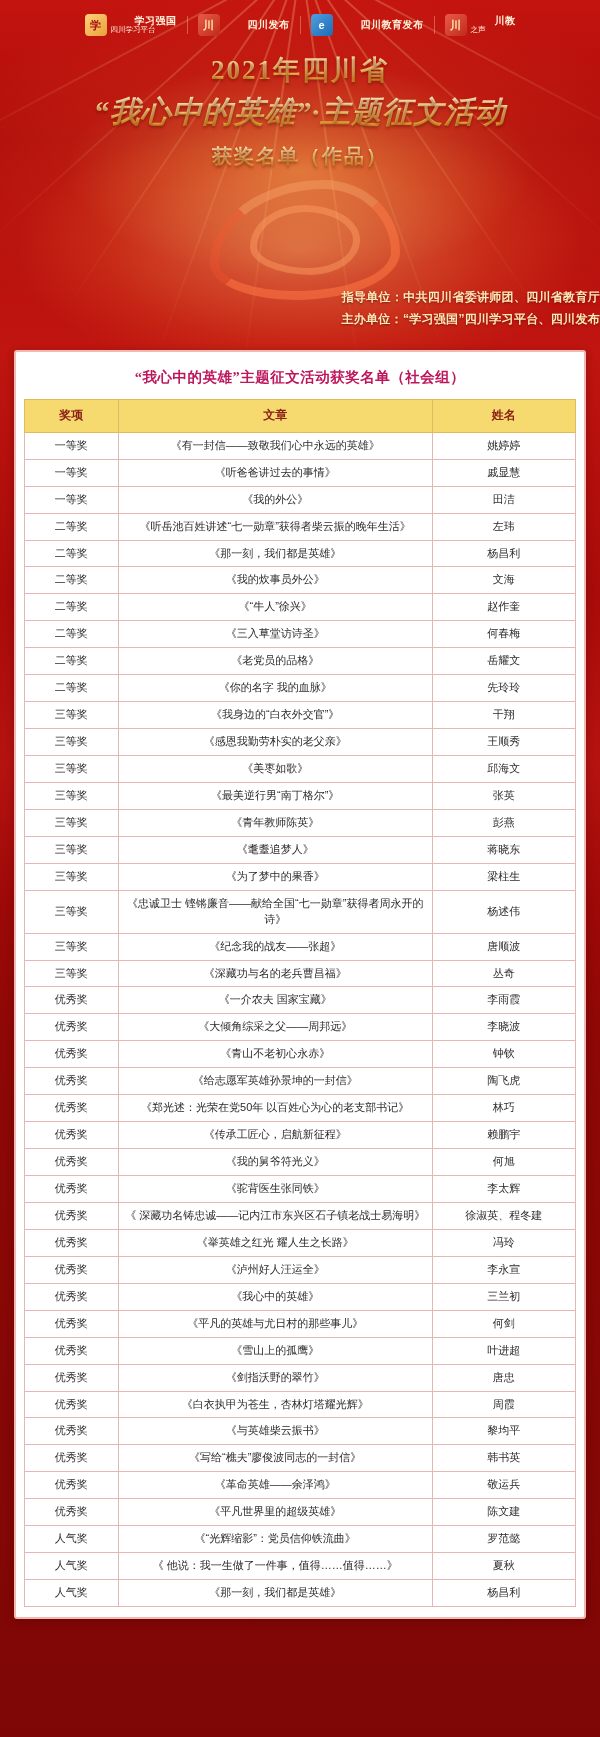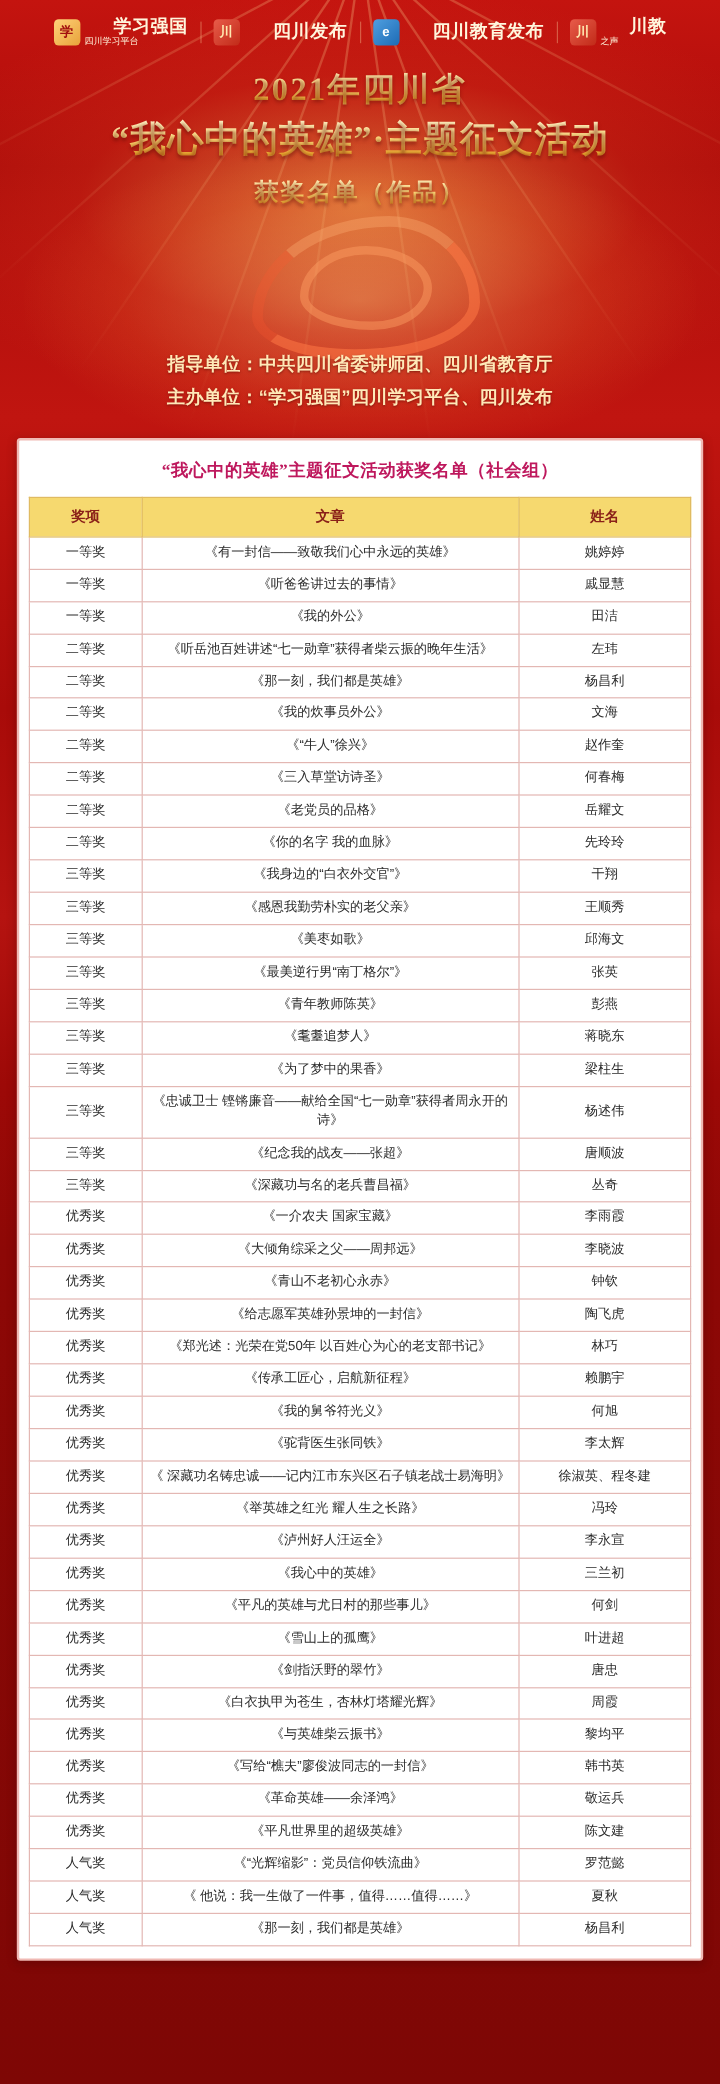--- a/index.html
+++ b/index.html
@@ -63,21 +63,21 @@
   }
   .logo-mark {
     width: 22px; height: 22px; border-radius: 4px;
     background: linear-gradient(135deg,#ffd27a,#e8a23a);
     color: #a31210; font-size: 11px; font-weight: bold;
     display: flex; align-items: center; justify-content: center;
   }
   .logo-mark.blue { background: linear-gradient(135deg,#4f9fe0,#1d6bb5); color:#fff; }
   .logo-mark.red  { background: linear-gradient(135deg,#e85c4a,#c12a18); color:#ffe9b0; }
   .logo-txt { display: flex; flex-direction: column; font-size: 7.5px; white-space: nowrap; }
-  .logo-txt b { font-size: 15px; letter-spacing: .5px; margin-left: 24px; }
+  .logo-txt b { font-size: 10px; letter-spacing: .5px; margin-left: 24px; }
   .logo-sep { width: 1px; height: 18px; background: rgba(255,220,170,0.35); }
 
   
   .title-wrap {
     position: relative;
     text-align: center;
     padding: 10px 20px 0 20px;
   }
   .title-line1 {
     font-family: "Liberation Serif", "DejaVu Serif", serif;
@@ -92,40 +92,41 @@
   .title-line2 {
     font-family: "Liberation Serif", "DejaVu Serif", serif;
     font-weight: bold;
     font-size: 30px;
     letter-spacing: 1px;
     margin-top: 4px;
     background: linear-gradient(180deg,#fff7d8 0%, #ffdd84 42%, #e9a62c 80%, #ffeaa8 100%);
     -webkit-background-clip: text; background-clip: text;
     color: transparent;
     text-shadow: 0 2px 3px rgba(90,10,5,0.45);
+    font-style: italic;
   }
   .title-line3 {
     font-family: "Liberation Serif", "DejaVu Serif", serif;
     font-weight: bold;
     font-size: 20px;
     letter-spacing: 2px;
     margin-top: 10px;
     background: linear-gradient(180deg,#fff3c8 0%, #ffd978 50%, #e5a12a 85%, #ffe7a0 100%);
     -webkit-background-clip: text; background-clip: text;
     color: transparent;
     text-shadow: 0 2px 3px rgba(90,10,5,0.45);
   }
 
   
   .orgs {
     position: relative;
     margin-top: 116px;
-    text-align: center;
+    text-align: right;
     color: #ffe9b8;
-    font-size: 15px;
+    font-size: 12px;
     line-height: 1.85;
     letter-spacing: .3px;
     font-weight: bold;
     text-shadow: 0 1px 2px rgba(80,8,4,0.6);
   }
 
   
   .card {
     position: relative;
     margin: 20px 14px 18px 14px;

